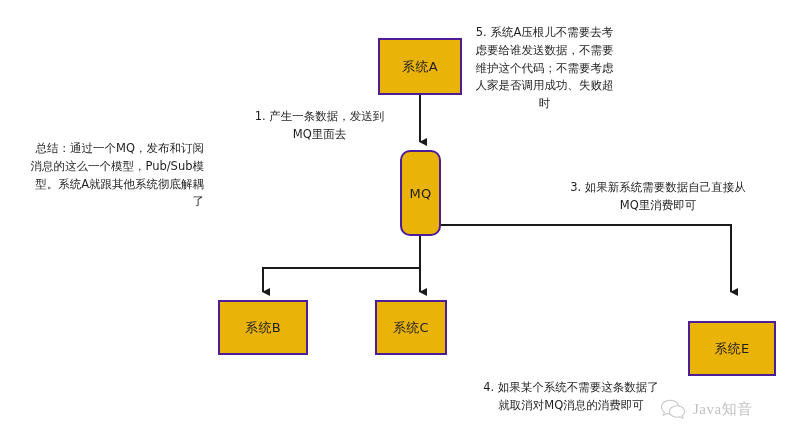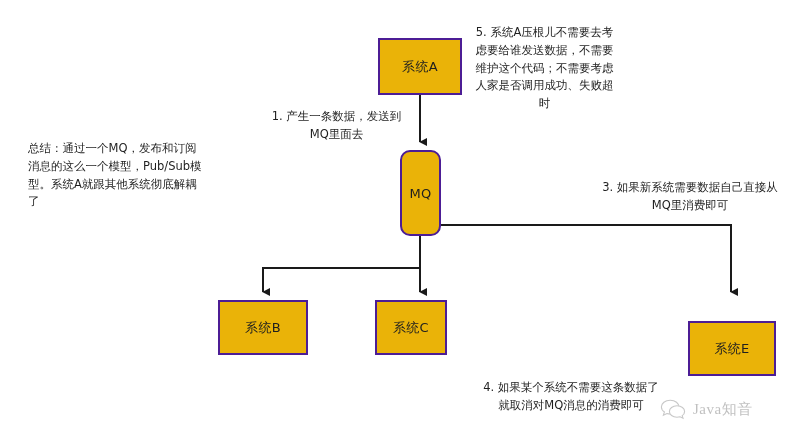--- a/index.html
+++ b/index.html
@@ -45,21 +45,21 @@
   }
   .note {
     position: absolute;
     font-size: 11.5px;
     line-height: 1.55;
     color: #1f1f1f;
     text-align: center;
     z-index: 4;
   }
   .note-left {
-    text-align: left;
+    text-align: right;
   }
   .watermark {
     position: absolute;
     display: flex;
     align-items: center;
     gap: 7px;
     z-index: 5;
     opacity: 0.55;
   }
   .watermark .wm-text {
@@ -110,24 +110,24 @@
     <span class="node-label">系统C</span>
   </div>
 
 
   <div class="node" style="left:688px; top:300px; width:88px; height:55px;margin-top:21px;">
     <span class="node-label">系统E</span>
   </div>
 
   <div class="note note-left" style="left:28px; top:140px; width:176px;">总结：通过一个MQ，发布和订阅消息的这么一个模型，Pub/Sub模型。系统A就跟其他系统彻底解耦了</div>
 
-  <div class="note" style="left:264px; top:108px; width:145px;text-align:center;">1. 产生一条数据，发送到MQ里面去</div>
+  <div class="note" style="left:247px; top:108px; width:145px;text-align:center;">1. 产生一条数据，发送到MQ里面去</div>
 
 
-  <div class="note" style="left:600px; top:179px; width:180px;">3. 如果新系统需要数据自己直接从MQ里消费即可</div>
+  <div class="note" style="left:568px; top:179px; width:180px;">3. 如果新系统需要数据自己直接从MQ里消费即可</div>
 
   <div class="note" style="left:482px; top:379px; width:178px;">4. 如果某个系统不需要这条数据了就取消对MQ消息的消费即可</div>
 
   <div class="note" style="left:472px; top:24px; width:145px;">5. 系统A压根儿不需要去考虑要给谁发送数据，不需要维护这个代码；不需要考虑人家是否调用成功、失败超时</div>
 
   <div class="watermark" style="left:660px; top:398px;font-family:Liberation Serif, serif;">
     <span class="wm-logo">
       <svg viewBox="0 0 26 22" width="26" height="22" xmlns="http://www.w3.org/2000/svg">
         <path d="M10.2,2.2 C5.1,2.2 1.4,5.3 1.4,9.0 C1.4,11.0 2.5,12.8 4.4,14.0
                  L3.4,17.2 L6.9,15.5 C7.9,15.8 9.0,16.0 10.2,16.0

